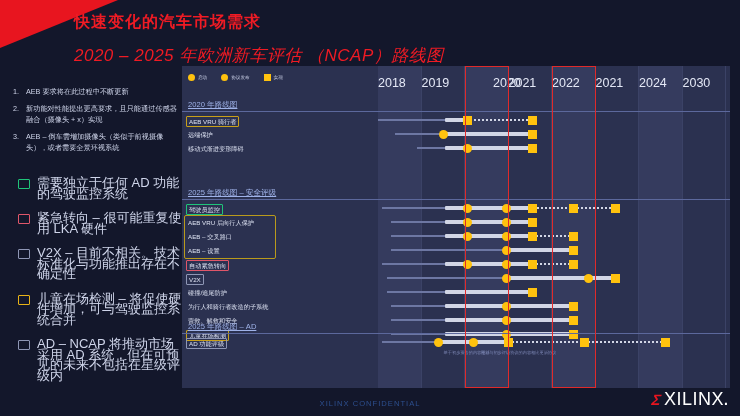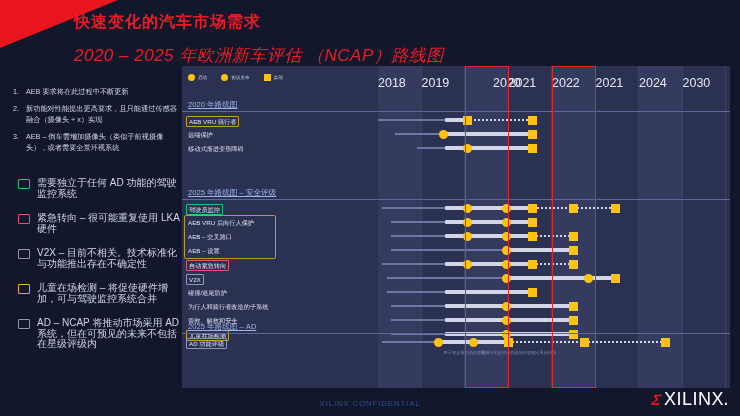--- a/index.html
+++ b/index.html
@@ -39,21 +39,21 @@
   .chk-list{position:absolute;left:8px;top:178px;width:178px;}
   .chk-row{display:flex;align-items:flex-start;margin-bottom:14px;}
   .chk-box{
     width:10px;height:8px;flex:0 0 10px;margin:1px 7px 0 10px;
     border:1.4px solid #8e96b5;border-radius:1px;background:transparent;
   }
   .chk-box.green{border-color:#1fc47a;}
   .chk-box.red{border-color:#e0566a;}
   .chk-box.yellow{border-color:#e8b317;}
   .chk-box.grey{border-color:#8e96b5;}
-  .chk-text{font-size:10px;line-height:10.5px;color:#cfd5ea;}
+  .chk-text{font-size:13px;line-height:10.5px;color:#cfd5ea;}
   
   .chart{
     position:absolute;left:182px;top:66px;width:548px;height:322px;
     background:#2b3150;
   }
   .year-cols{position:absolute;left:0;top:0;width:100%;height:100%;}
   .ycol{
     position:absolute;top:0;height:100%;
     border-right:1px solid #3b4266;box-sizing:border-box;
   }

